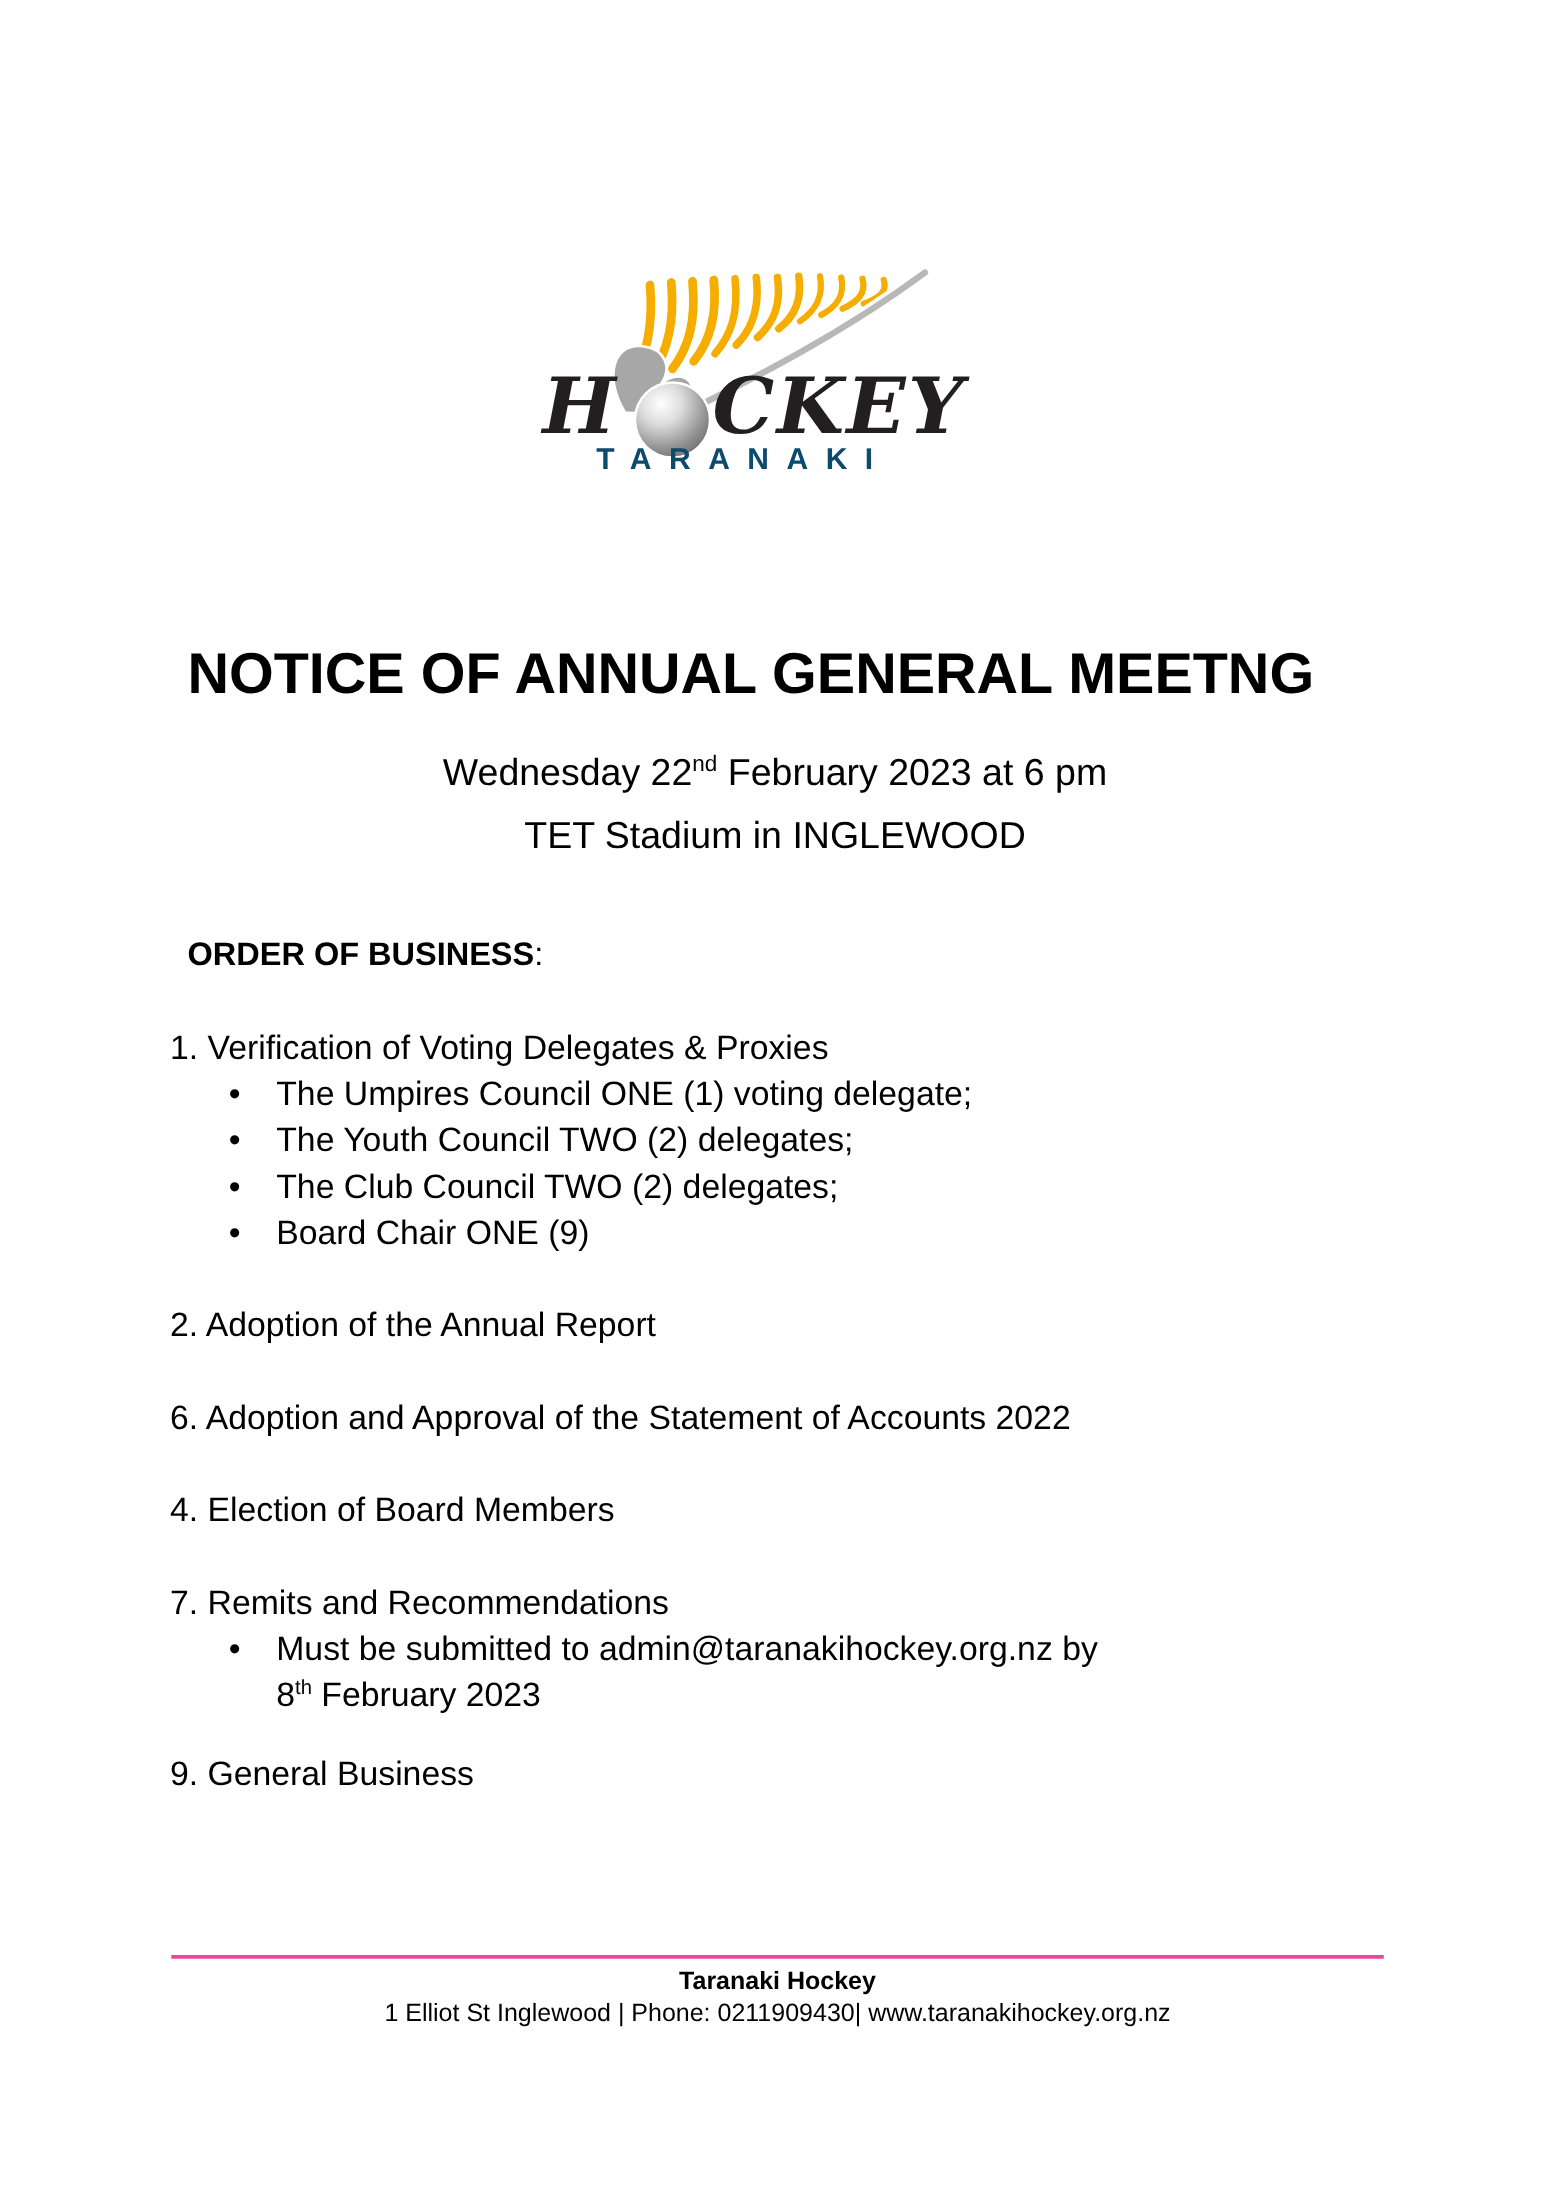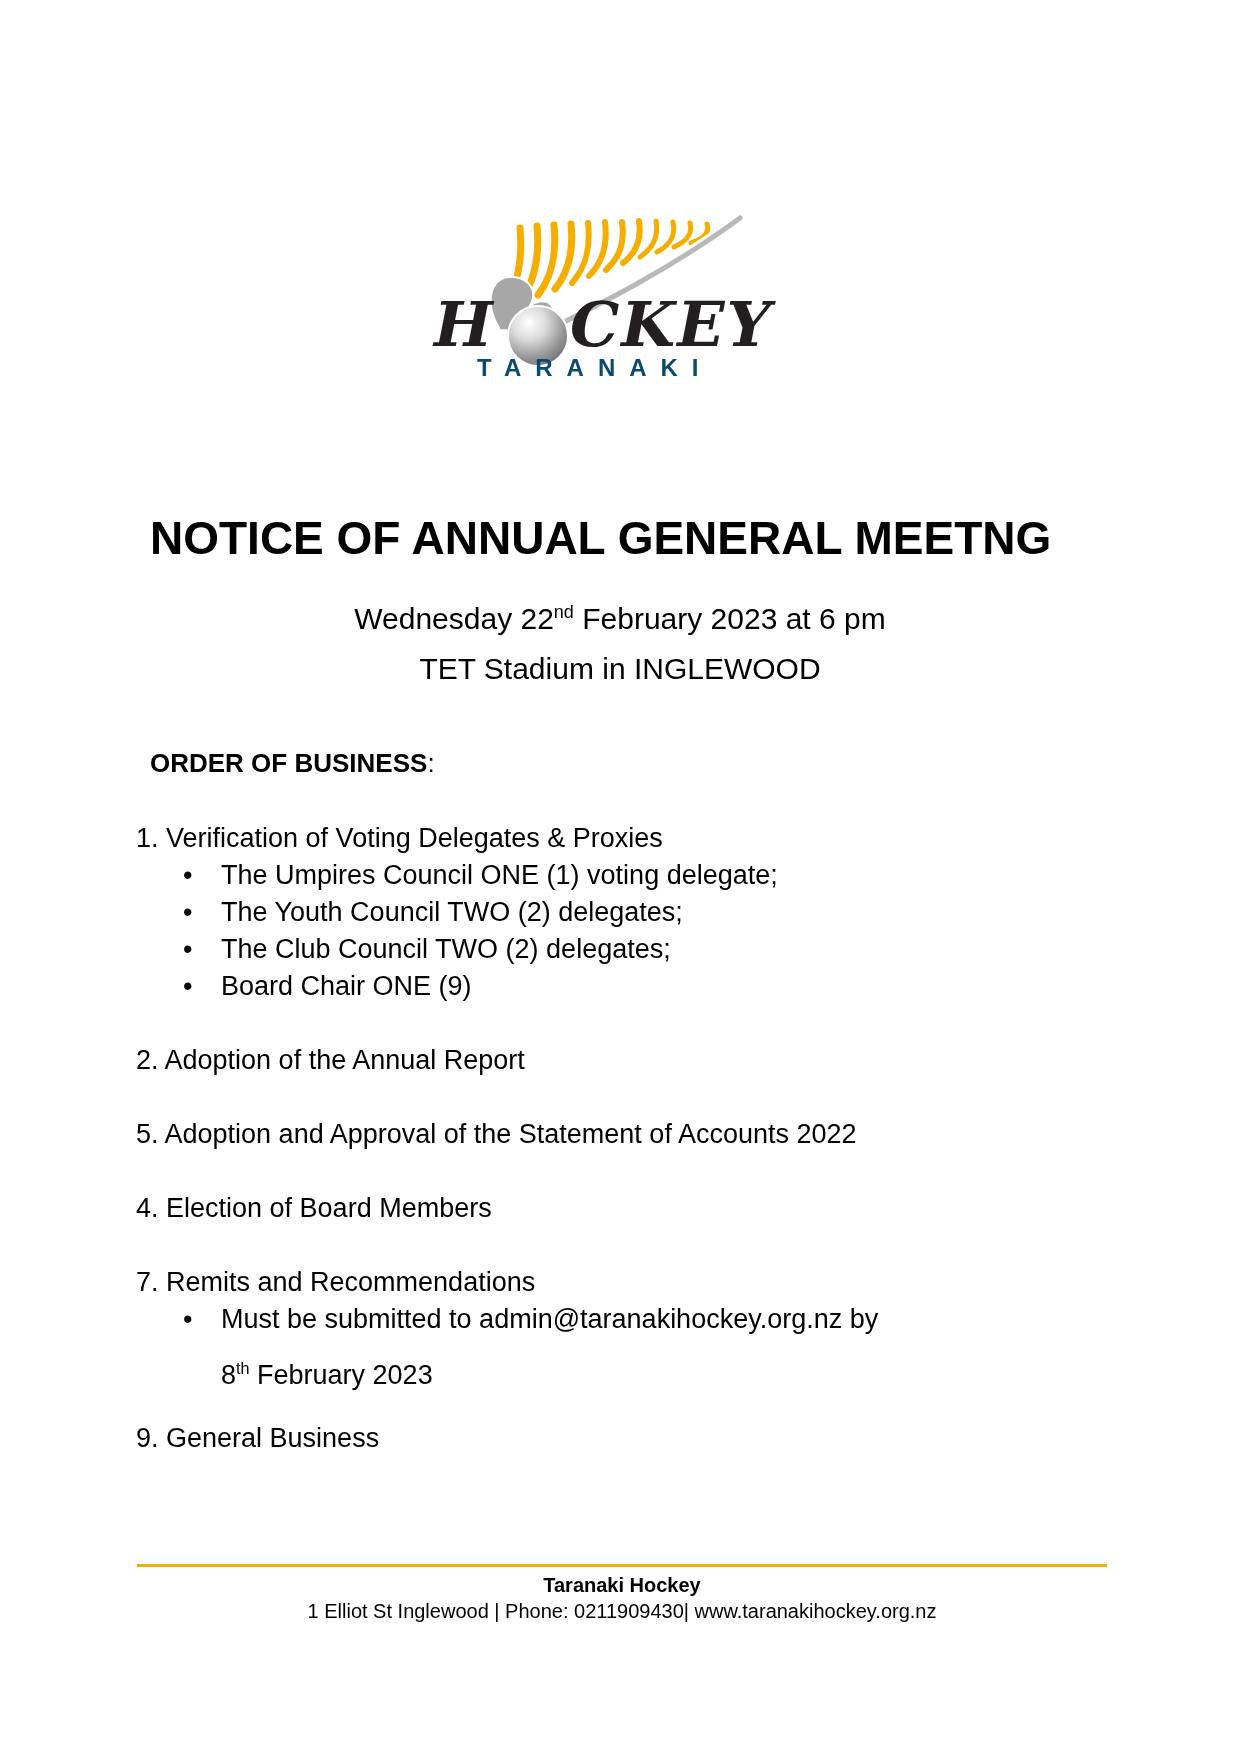--- a/index.html
+++ b/index.html
@@ -51,26 +51,26 @@
   
   .body{
     position:absolute;left:136px;top:820px;right:100px;
     font-size:27px;line-height:37px;
   }
   .body p{margin:0;line-height:37px;}
   .sp{height:37px;}
   .sp-sm{height:26px;}
   .bullet-row{position:relative;padding-left:85px;line-height:37px;}
   .bullet-row .mark{position:absolute;left:47px;top:0;}
-  .bullet-cont{padding-left:85px;line-height:37px;margin-top:19px;}
+  .bullet-cont{padding-left:85px;line-height:37px;}
 
   
   .footer{
     position:absolute;left:137px;right:133px;top:1564px;
-    border-top:3px solid #eab308;
+    border-top:3px solid #ec4899;
     text-align:center;
   }
   .footer .org{margin-top:5px;font-size:20px;font-weight:bold;line-height:26px;}
   .footer .contact{font-size:20px;line-height:26px;}
 </style>
 </head>
 <body>
 
 <div id="page">
 
@@ -140,21 +140,21 @@
     </div>
     <div class="bullet-row">
       <span class="mark">•</span>
       <span>Board Chair ONE (9)</span>
     </div>
 
     <div class="sp"></div>
     <p>2. Adoption of the Annual Report</p>
 
     <div class="sp"></div>
-    <p>5. Adoption and Approval of the Statement of Accounts 2022</p>
+    <p>6. Adoption and Approval of the Statement of Accounts 2022</p>
 
     <div class="sp"></div>
     <p>4. Election of Board Members</p>
 
     <div class="sp"></div>
     <p>7. Remits and Recommendations</p>
     <div class="bullet-row">
       <span class="mark">•</span>
       <span>Must be submitted to admin@taranakihockey.org.nz by</span>
     </div>

